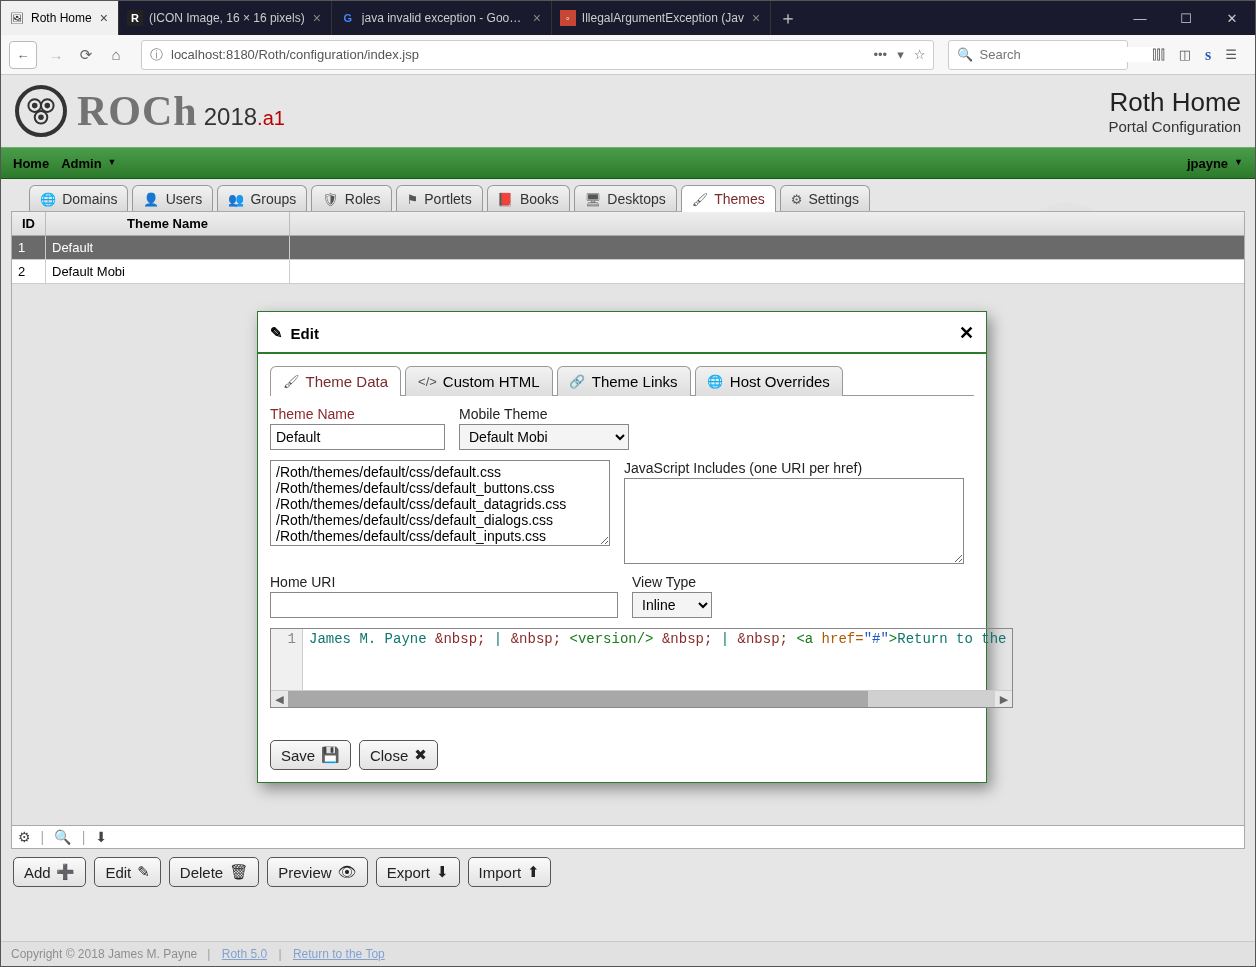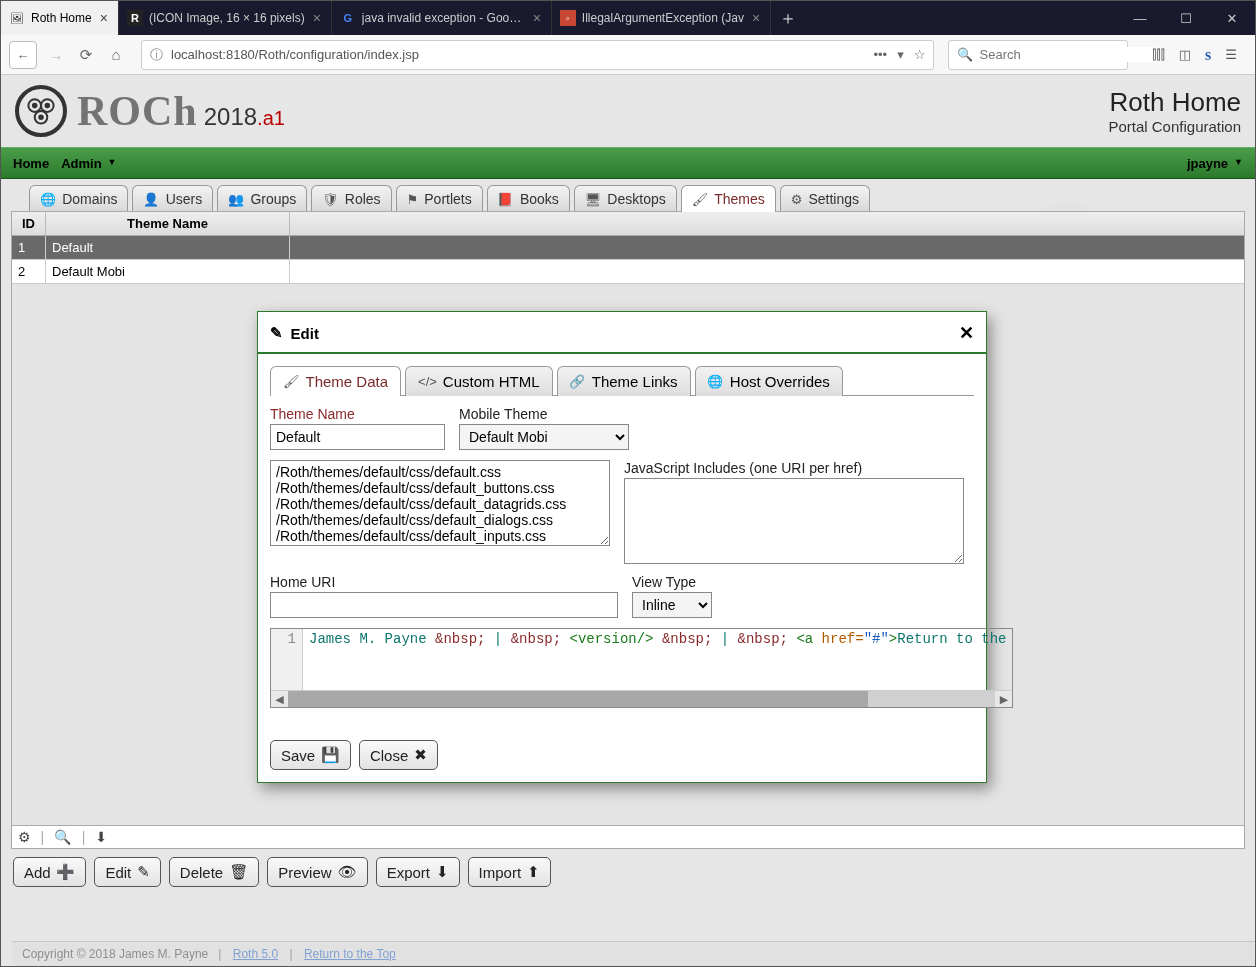--- a/index.html
+++ b/index.html
@@ -66,21 +66,21 @@
 .grid-row { display: flex; background: #fff; border-bottom: 1px solid #ccc; cursor: pointer; }
 .grid-row.selected { background: #6a6a6a; color: #fff; }
 .grid-row .col { border-right: 1px solid #ccc; }
 
 .grid-footer { border-top: 1px solid #aaa; padding: 3px 6px; display: flex; gap: 10px; color: #444; font-size: 14px; }
 .grid-footer span { cursor: pointer; }
 
 .action-row { padding: 8px 2px; display: flex; gap: 8px; }
 .abtn { background: linear-gradient(#fafafa,#e2e2e2); border: 1.5px solid #555; border-radius: 5px; padding: 5px 10px; font-size: 15px; font-weight: 500; cursor: pointer; display: flex; align-items: center; gap: 6px; color: #222; }
 
-.page-footer { background: #ddd; border-top: 1px solid #aaa; padding: 5px 10px; font-size: 12px; color: #333; margin-left: 11px; }
+.page-footer { background: #ddd; border-top: 1px solid #aaa; padding: 5px 10px; font-size: 12px; color: #333; }
 .page-footer a { color: #1a5bbf; text-decoration: underline; cursor: pointer; margin: 0 8px; }
 .page-footer .sep { color: #555; }
 
 
 .dialog-wrap { position: absolute; left: 256px; top: 236px; width: 730px; background: #fff; border: 1.5px solid #2b7a2b; box-shadow: 4px 6px 14px rgba(0,0,0,0.4); z-index: 100; }
 .dialog-title { display: flex; align-items: center; padding: 10px 12px 8px 12px; font-weight: bold; font-size: 15px; border-bottom: 2px solid #2b7a2b; }
 .dialog-title .dclose { margin-left: auto; font-size: 18px; font-weight: bold; cursor: pointer; color: #000; }
 .dialog-body { padding: 12px; }
 
 .dialog-tabs { display: flex; gap: 4px; border-bottom: 1px solid #999; }

